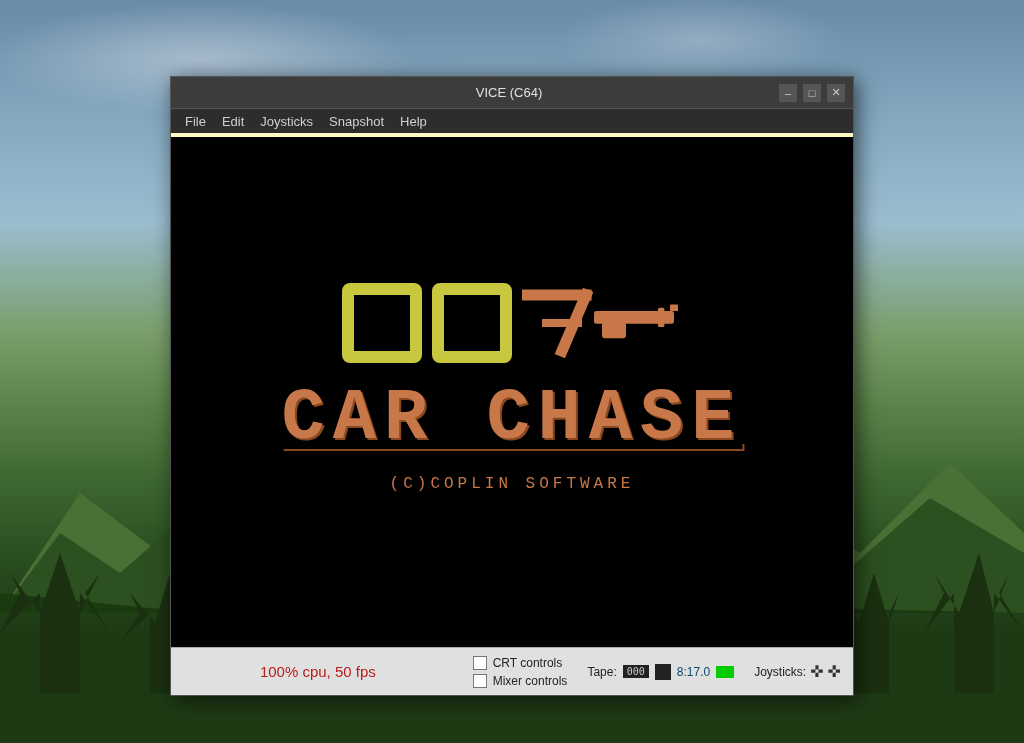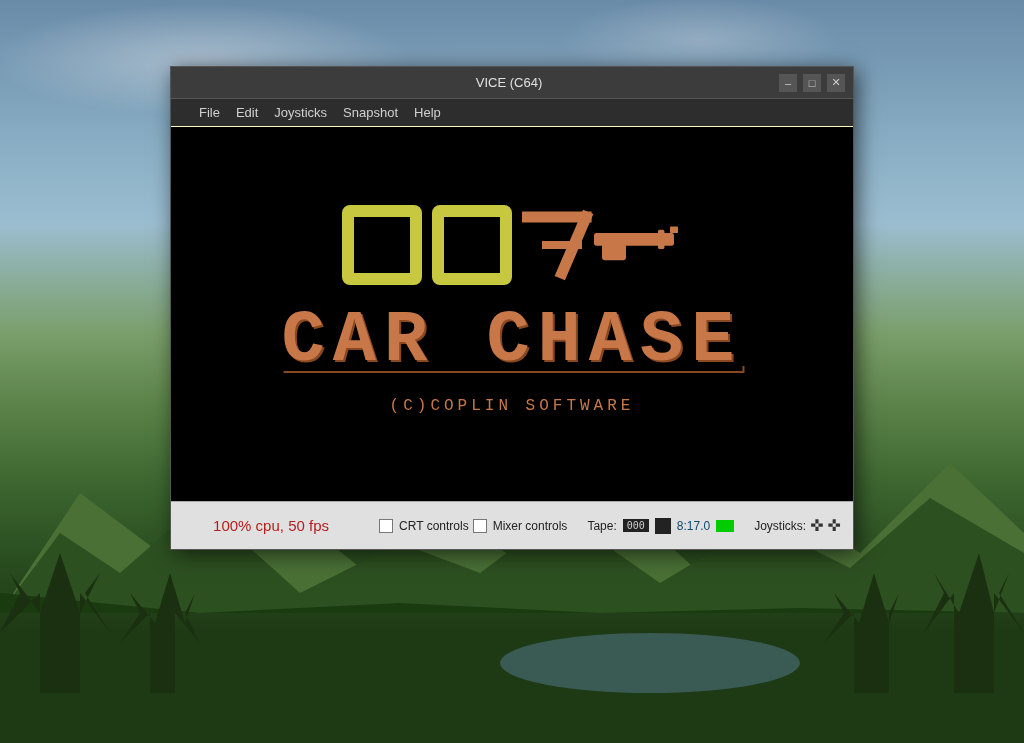--- a/index.html
+++ b/index.html
@@ -42,24 +42,24 @@
       bottom: 150px;
       left: 0;
       right: 0;
       height: 200px;
       z-index: 1;
     }
 
     
     .window {
       position: absolute;
-      top: 66px;
+      top: 76px;
       left: 170px;
       width: 684px;
-      height: 484px;
+      height: 620px;
       background: #2d2d2d;
       border: 1px solid #555;
       z-index: 10;
       display: flex;
       flex-direction: column;
       box-shadow: 4px 4px 20px rgba(0,0,0,0.6);
     }
 
     
     .title-bar {
@@ -98,23 +98,23 @@
       justify-content: center;
       padding: 0;
     }
 
     
     .menu-bar {
       background: #2d2d2d;
       height: 28px;
       display: flex;
       align-items: center;
-      padding: 0 20px;
-      flex-shrink: 0;
-      border-bottom: 1px solid #fef9c3;
+      padding: 0 6px;
+      flex-shrink: 0;
+      border-bottom: 4px solid #fef9c3;
     }
 
     .menu-item {
       color: #d0d0d0;
       font-size: 13px;
       padding: 4px 8px;
       cursor: pointer;
       border-radius: 2px;
     }
 
@@ -222,21 +222,21 @@
     }
 
     .status-right {
       display: flex;
       align-items: center;
       gap: 20px;
     }
 
     .status-checkboxes {
       display: flex;
-      flex-direction: row;
+      flex-direction: column;
       gap: 4px;
     }
 
     .checkbox-row {
       display: flex;
       align-items: center;
       gap: 6px;
       font-size: 12px;
       color: #222;
     }

